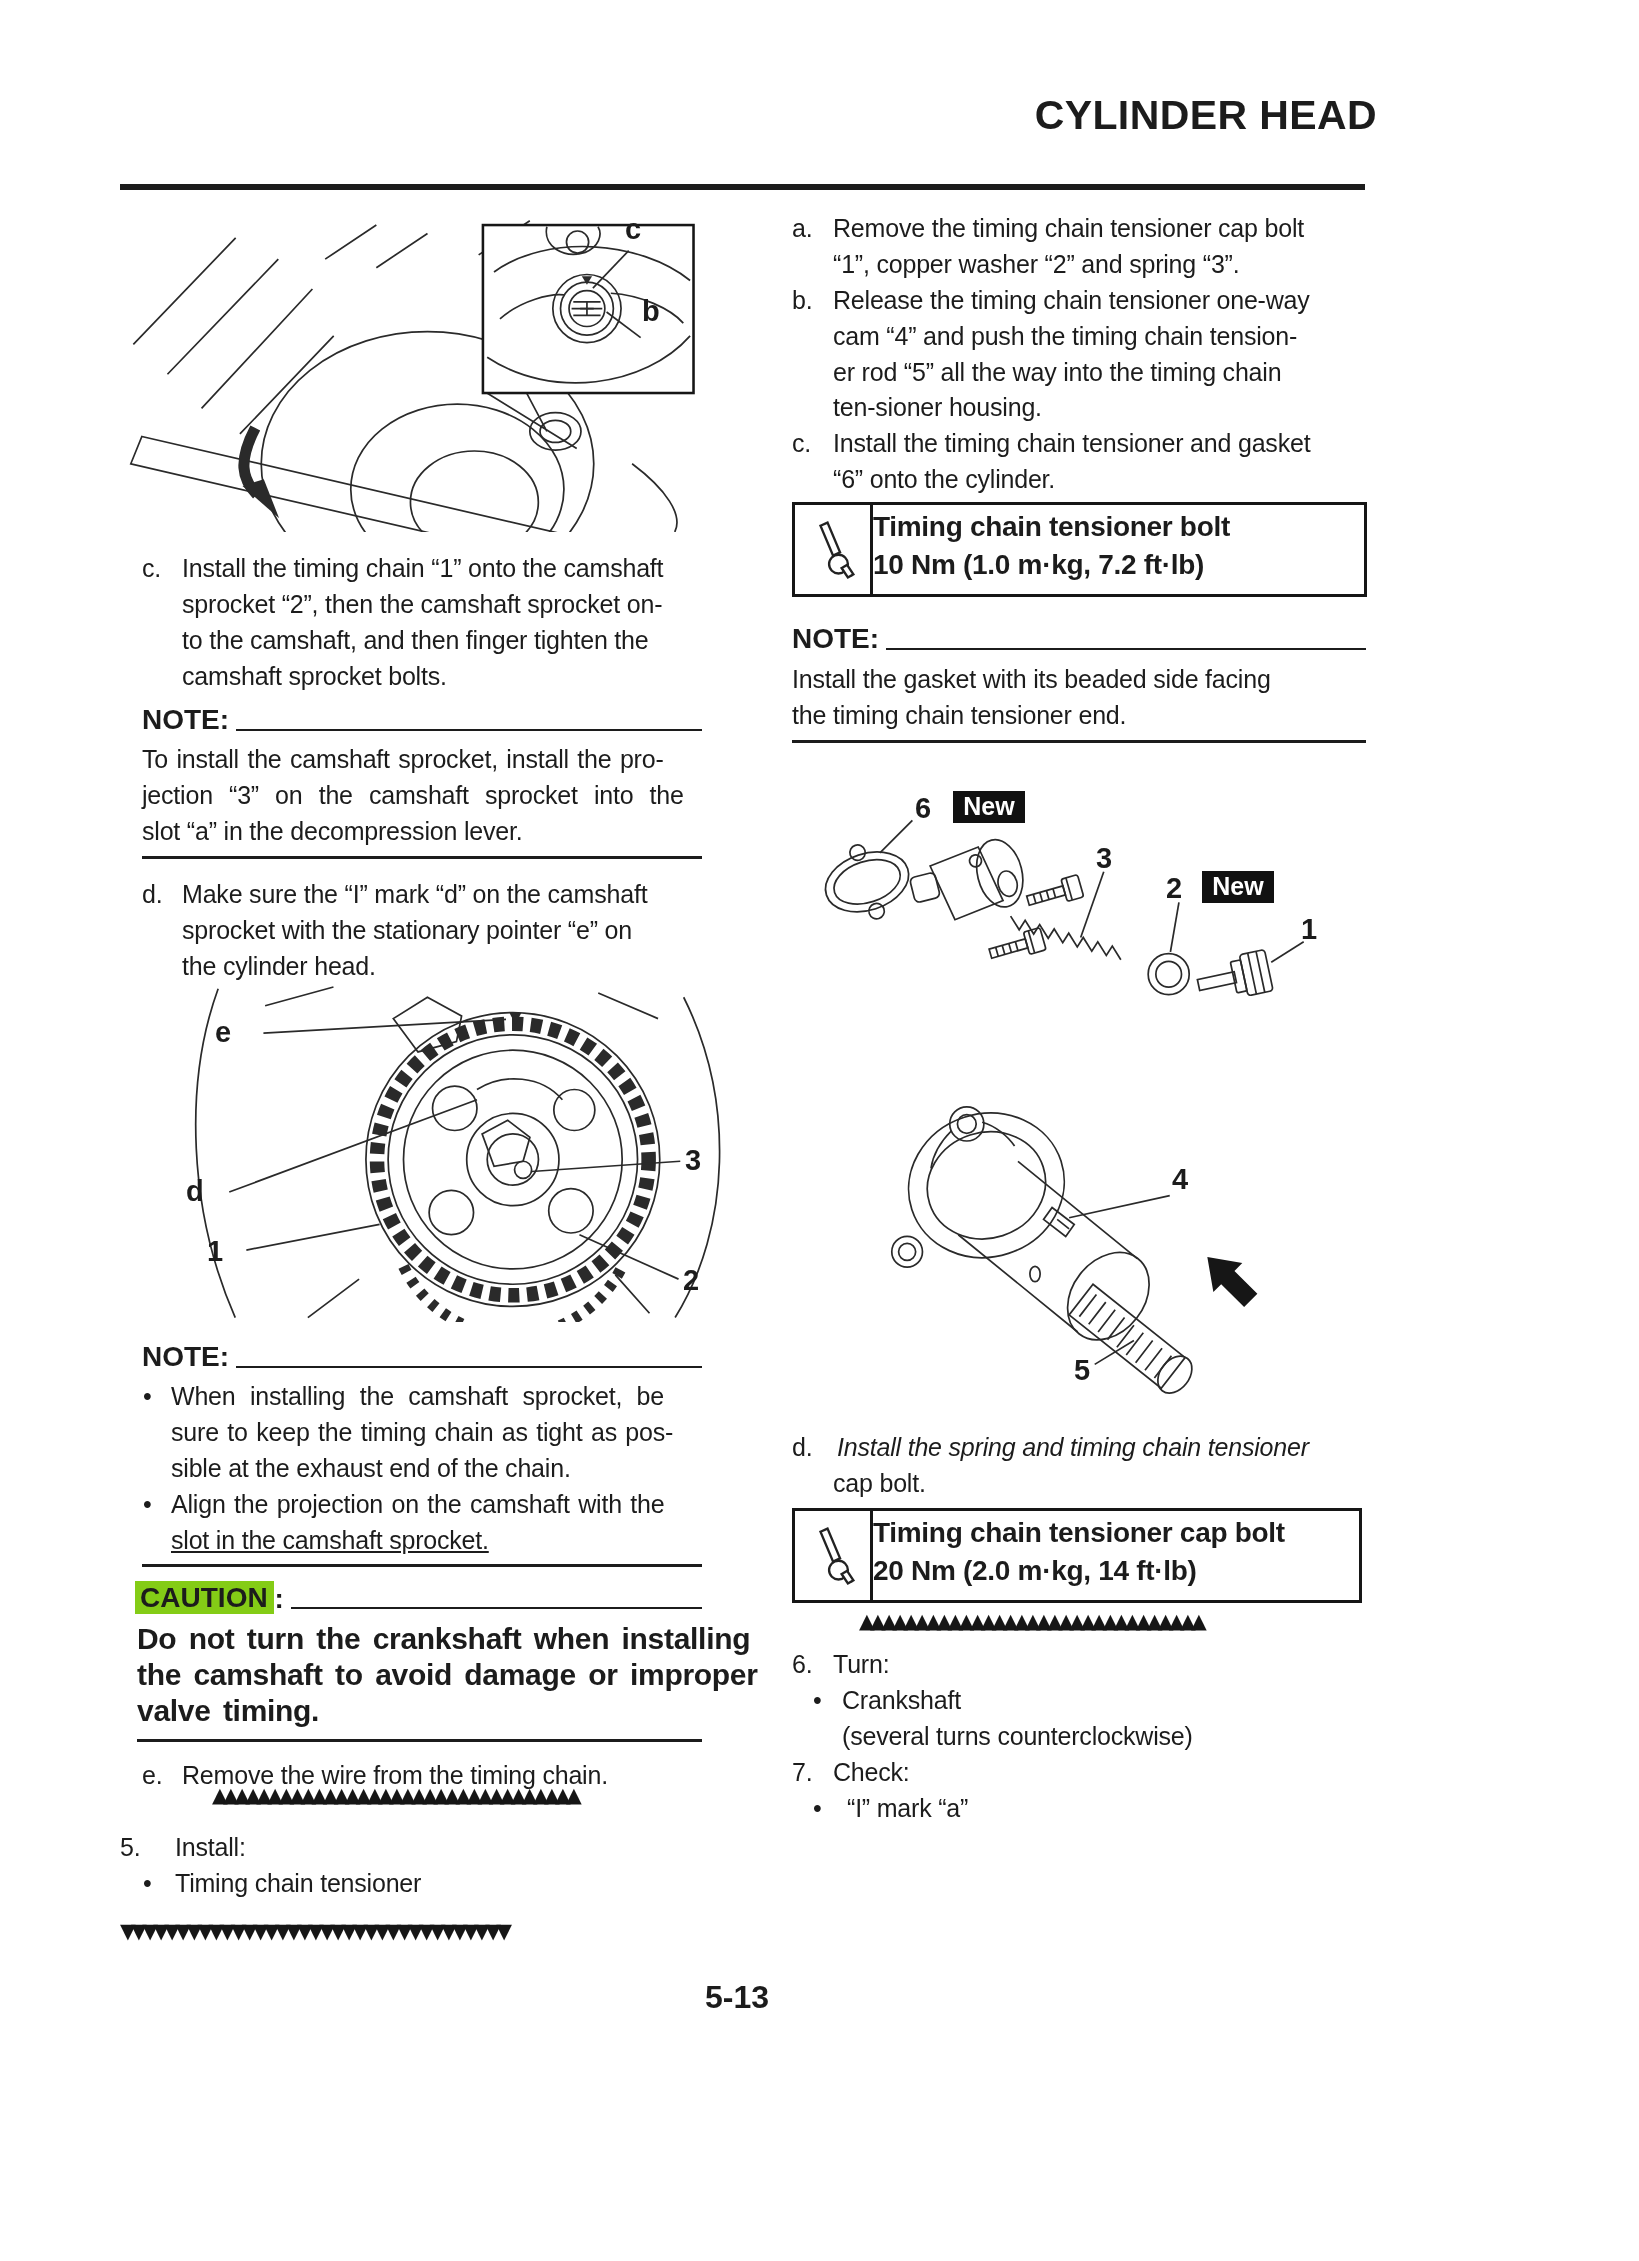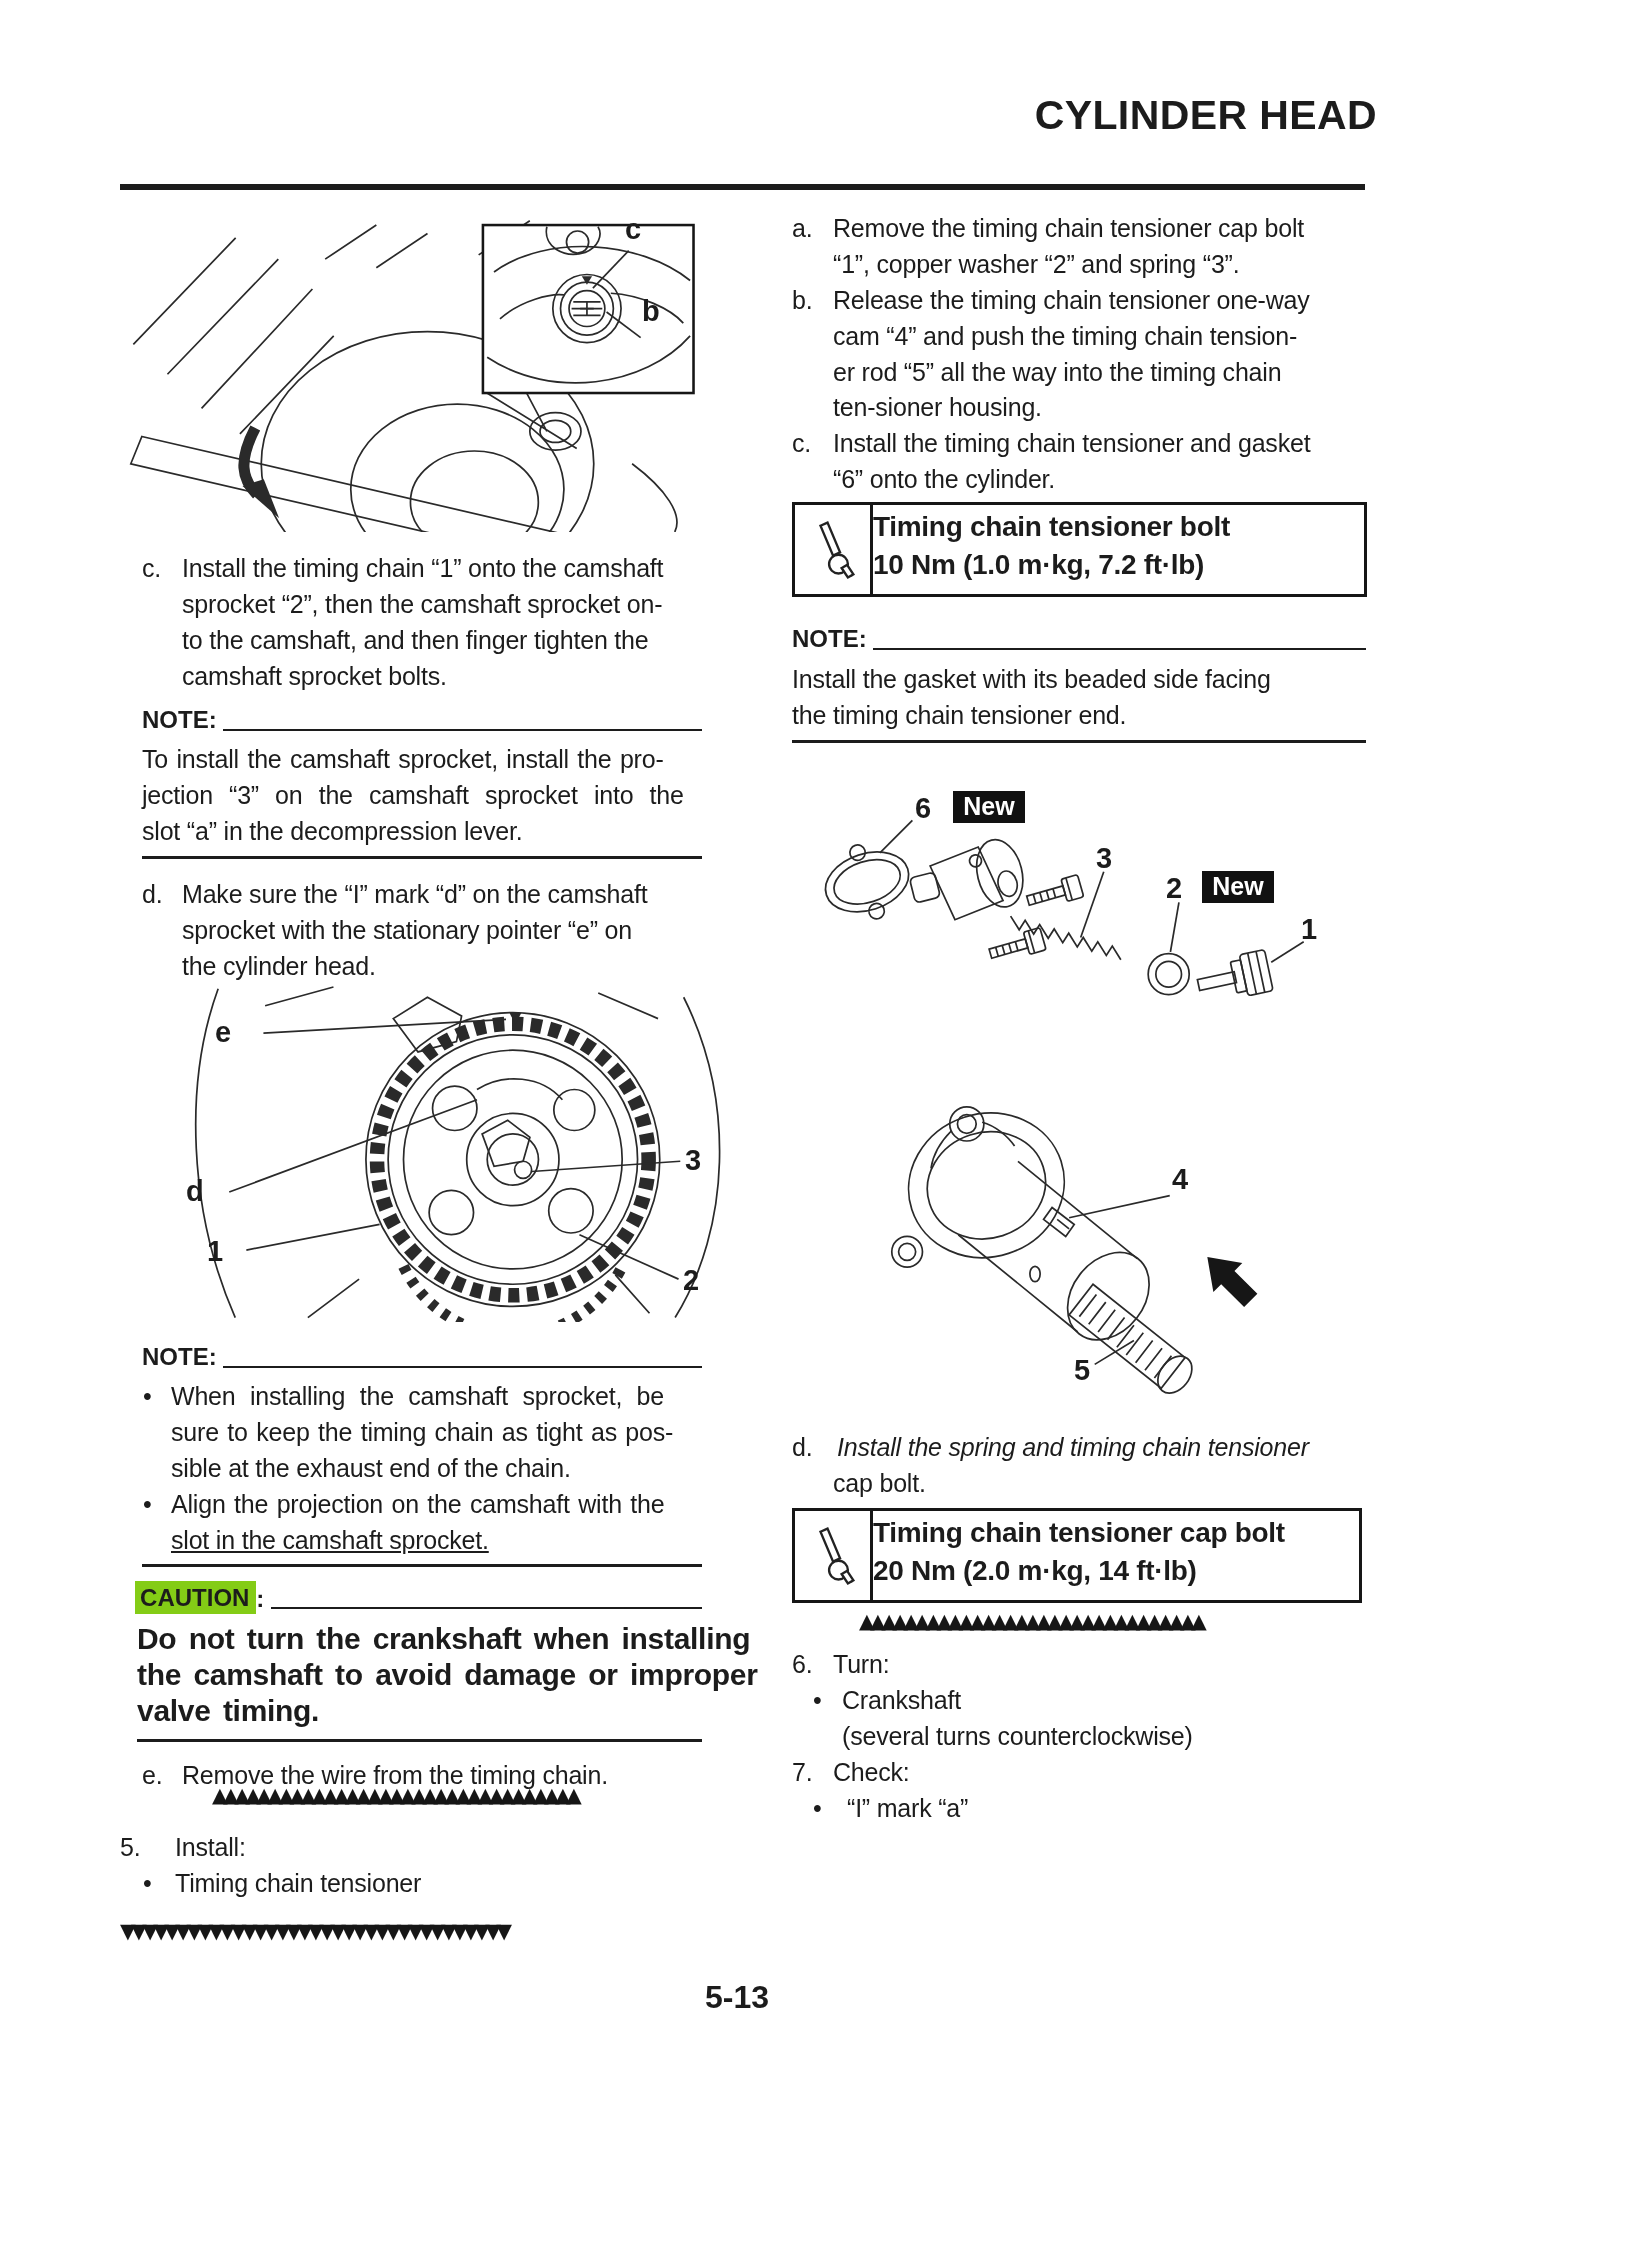--- a/index.html
+++ b/index.html
@@ -3,21 +3,21 @@
 <meta charset="utf-8">
 <style>
   html,body{margin:0;padding:0;background:#e8e8e8;}
   #page{position:relative;width:1640px;height:2261px;background:#ffffff;overflow:hidden;
         font-family:"Liberation Sans",sans-serif;color:#1c1c1c;}
   .abs{position:absolute;}
   .t{font-size:25px;line-height:36px;white-space:nowrap;letter-spacing:-0.2px;color:#1c1c1c;}
   .cau{font-size:30px;font-weight:bold;white-space:nowrap;word-spacing:4.3px;letter-spacing:-0.3px;}
   .rule{position:absolute;background:#1c1c1c;}
   .nh{position:absolute;display:flex;align-items:flex-end;}
-  .nh .cap{font-weight:bold;font-size:24px;line-height:31px;white-space:nowrap;text-align:center;}
+  .nh .cap{font-weight:bold;font-size:28px;line-height:31px;white-space:nowrap;text-align:center;}
   .nh .tail{flex:1;border-bottom:2.6px solid #1c1c1c;margin:0 0 4.3px 6.8px;height:3.4px;}
   .cauhl{background:#84cc16;padding:0.9px 6.8px 0.9px 5.1px;}
   .tq{position:absolute;border:3.4px solid #161616;background:#fff;display:flex;}
   .tq .icon{width:75px;border-right:3.4px solid #161616;display:flex;align-items:center;justify-content:center;}
   .tq .txt{flex:1;text-align:left;font-weight:bold;font-size:28px;line-height:38px;padding-top:3.4px;white-space:nowrap;letter-spacing:-0.3px;}
   .tri{font-family:"DejaVu Sans","Liberation Sans",sans-serif;font-size:20.5px;line-height:20.5px;
        letter-spacing:-4.7px;white-space:nowrap;color:#161616;}
   .flbl{position:absolute;font-weight:bold;font-size:29px;line-height:29px;white-space:nowrap;}
   .newb{position:absolute;background:#111;color:#fff;font-weight:bold;font-size:25px;line-height:25px;
         padding:3.4px 10.2px;white-space:nowrap;}

